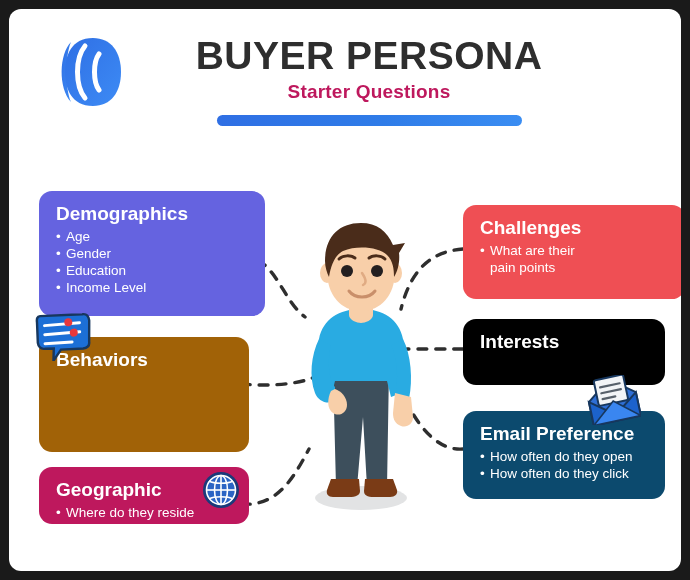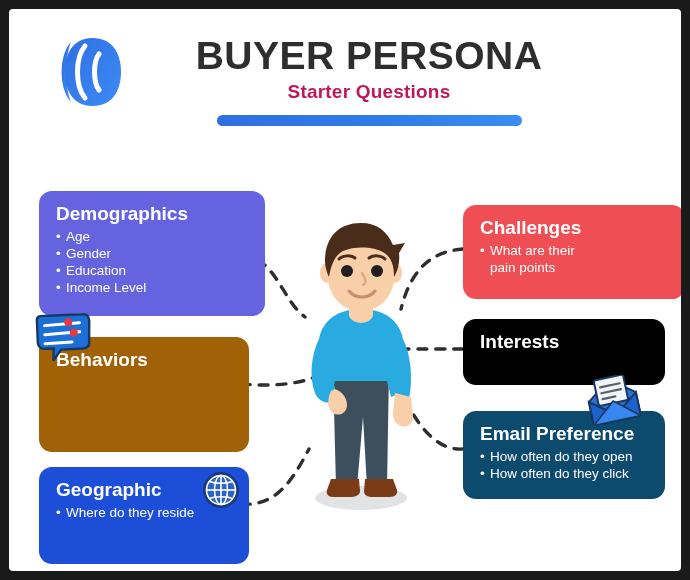--- a/index.html
+++ b/index.html
@@ -10,21 +10,21 @@
     overflow:hidden;
   }
   #frame {
     position:absolute; left:0; top:0; width:690px; height:580px;
     background:#1a1a1a;
   }
   #canvas {
     position:absolute; left:9px; top:9px;
     width:672px; height:562px;
     background:#ffffff;
-    border-radius:4px;
+    border-radius:12px;
     overflow:hidden;
   }
 
   
   #header { position:absolute; left:0; top:0; width:672px; height:155px; }
 
   #logo-wrap { position:absolute; left:40px; top:23px; width:80px; height:80px; }
   #logo-wrap svg { display:block; }
 
   #title-block { position:absolute; left:150px; top:27px; width:420px; text-align:center; }
@@ -61,21 +61,21 @@
     font-size:13.5px; line-height:1.27;
     padding-left:10px; position:relative;
     white-space:pre-line;
   }
   .card li::before {
     content:"•"; position:absolute; left:0; top:0;
   }
 
   #card-demographics { left:30px;  top:182px; width:226px; height:125px; background:#6563E0; }
   #card-behaviors    { left:30px;  top:328px; width:210px; height:115px; background:#a16207; }
-  #card-geographic   { left:30px;  top:458px; width:210px; height:97px;  background:#1d4ed8; }
+  #card-geographic   { left:30px;  top:458px; width:210px; height:57px;  background:#be185d; }
   #card-challenges   { left:454px; top:196px; width:222px; height:94px;  background:#EF4F54; }
   #card-interests    { left:454px; top:310px; width:202px; height:66px;  background:#000000; }
   #card-email        { left:454px; top:402px; width:202px; height:88px;  background:#0c4a6e; }
 
   
   #chat-icon   { position:absolute; left:26px;  top:300px; width:58px; height:52px; z-index:6; }
   #globe-icon  { position:absolute; left:192px; top:461px; width:40px; height:40px; z-index:6; }
   #envelope-icon { position:absolute; left:576px; top:366px; width:56px; height:50px; z-index:6; }
 
   

